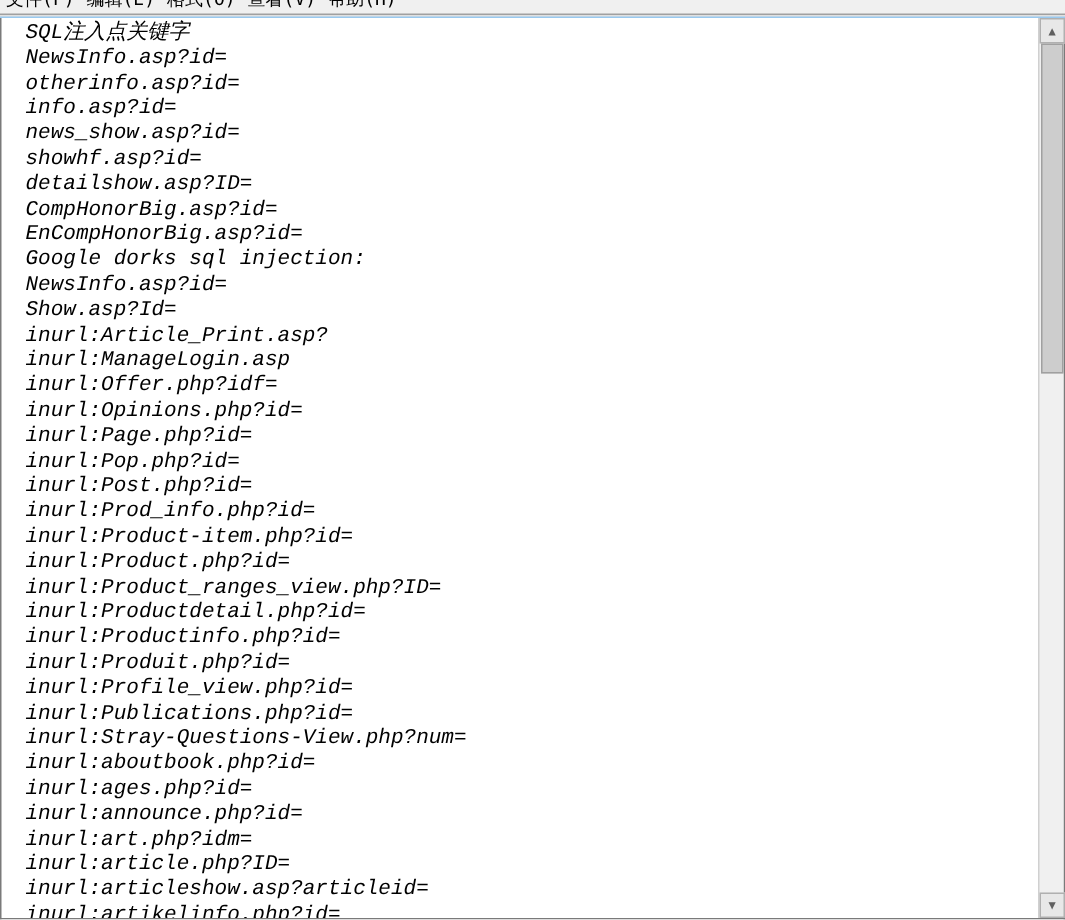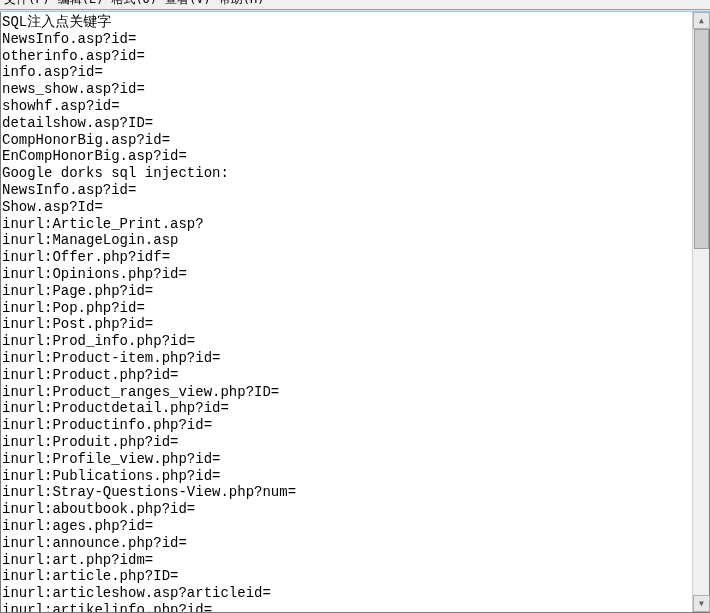--- a/index.html
+++ b/index.html
@@ -38,26 +38,27 @@
       position: relative;
       height: calc(613px - 12px);
       border: 1px solid #7a7a7a;
       border-top: none;
       background: #ffffff;
     }
     .editor {
       width: calc(100% - 17px);
       height: 100%;
       overflow: hidden;
-      padding: 2px 1px;
+      padding: 2px 16px;
       font-family: "SimSun", "宋体", "Courier New", monospace;
       font-size: 14px;
       line-height: 16.8px;
       color: #000;
       white-space: pre;
+      font-style: italic;
     }
     .scrollbar {
       position: absolute;
       right: 0;
       top: 0;
       width: 17px;
       height: 100%;
       background: #f0f0f0;
       border-left: 1px solid #d0d0d0;
     }

